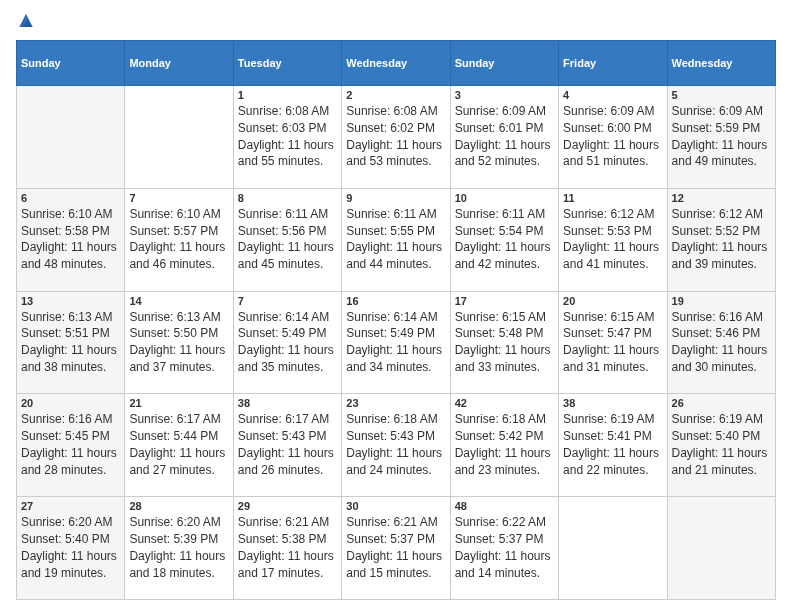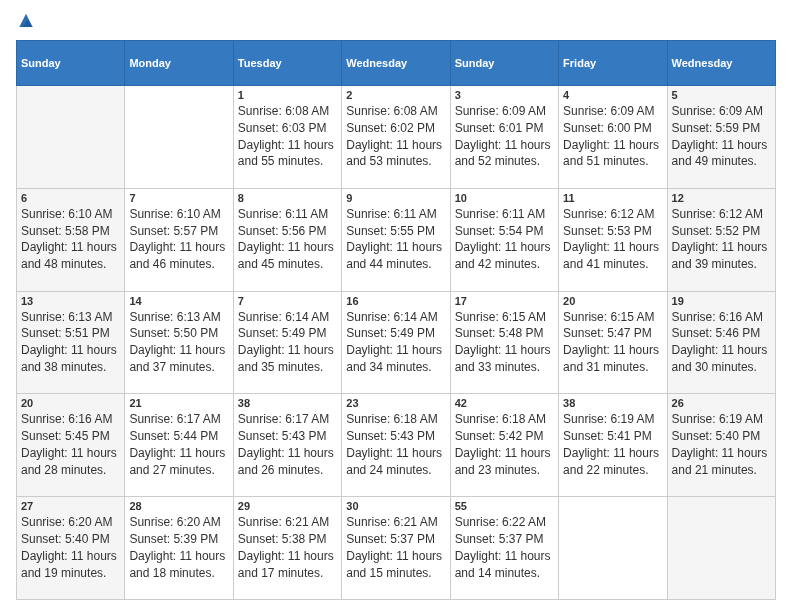--- a/index.html
+++ b/index.html
@@ -308,21 +308,21 @@
 Sunset: 5:38 PM
 Daylight: 11 hours and 17 minutes.</div>
           </td>
           <td>
             <div class="day-number">30</div>
             <div class="day-info" style="white-space: pre-line;">Sunrise: 6:21 AM
 Sunset: 5:37 PM
 Daylight: 11 hours and 15 minutes.</div>
           </td>
           <td>
-            <div class="day-number">55</div>
+            <div class="day-number">48</div>
             <div class="day-info" style="white-space: pre-line;">Sunrise: 6:22 AM
 Sunset: 5:37 PM
 Daylight: 11 hours and 14 minutes.</div>
           </td>
           <td class="empty-cell"></td>
           <td class="empty-cell"></td>
         </tr>
       </tbody>
   </table>
 </div>

